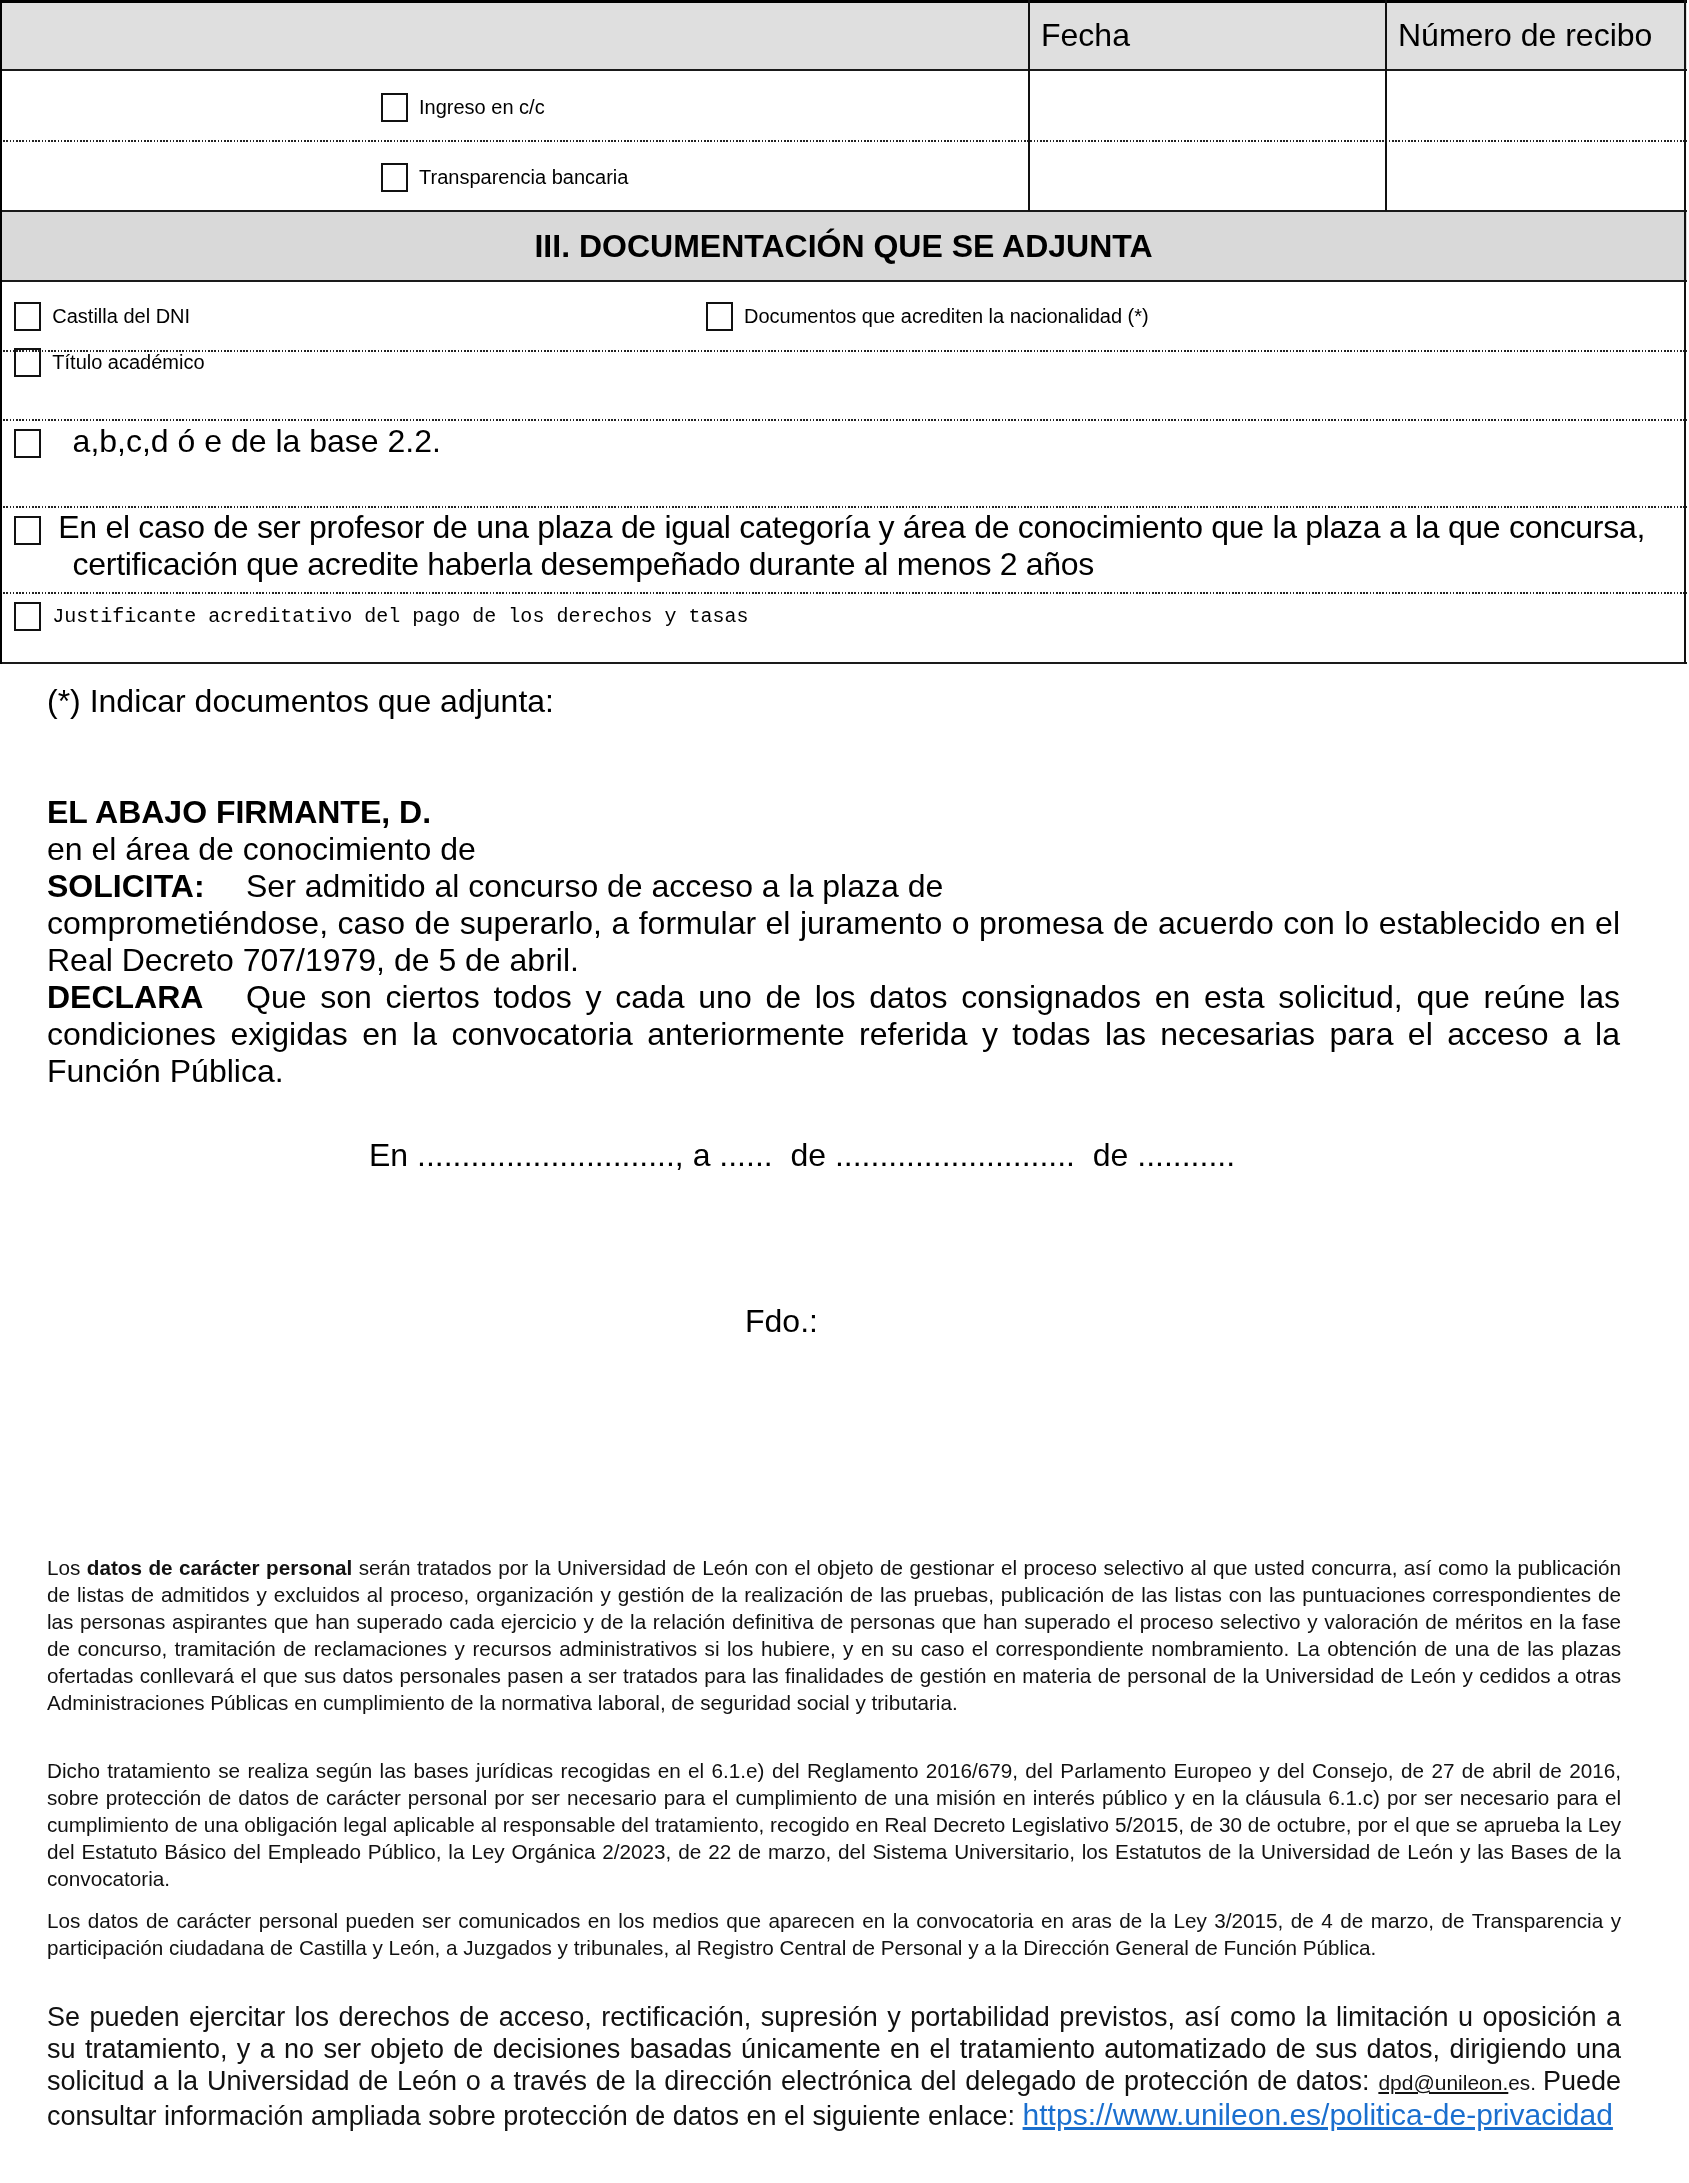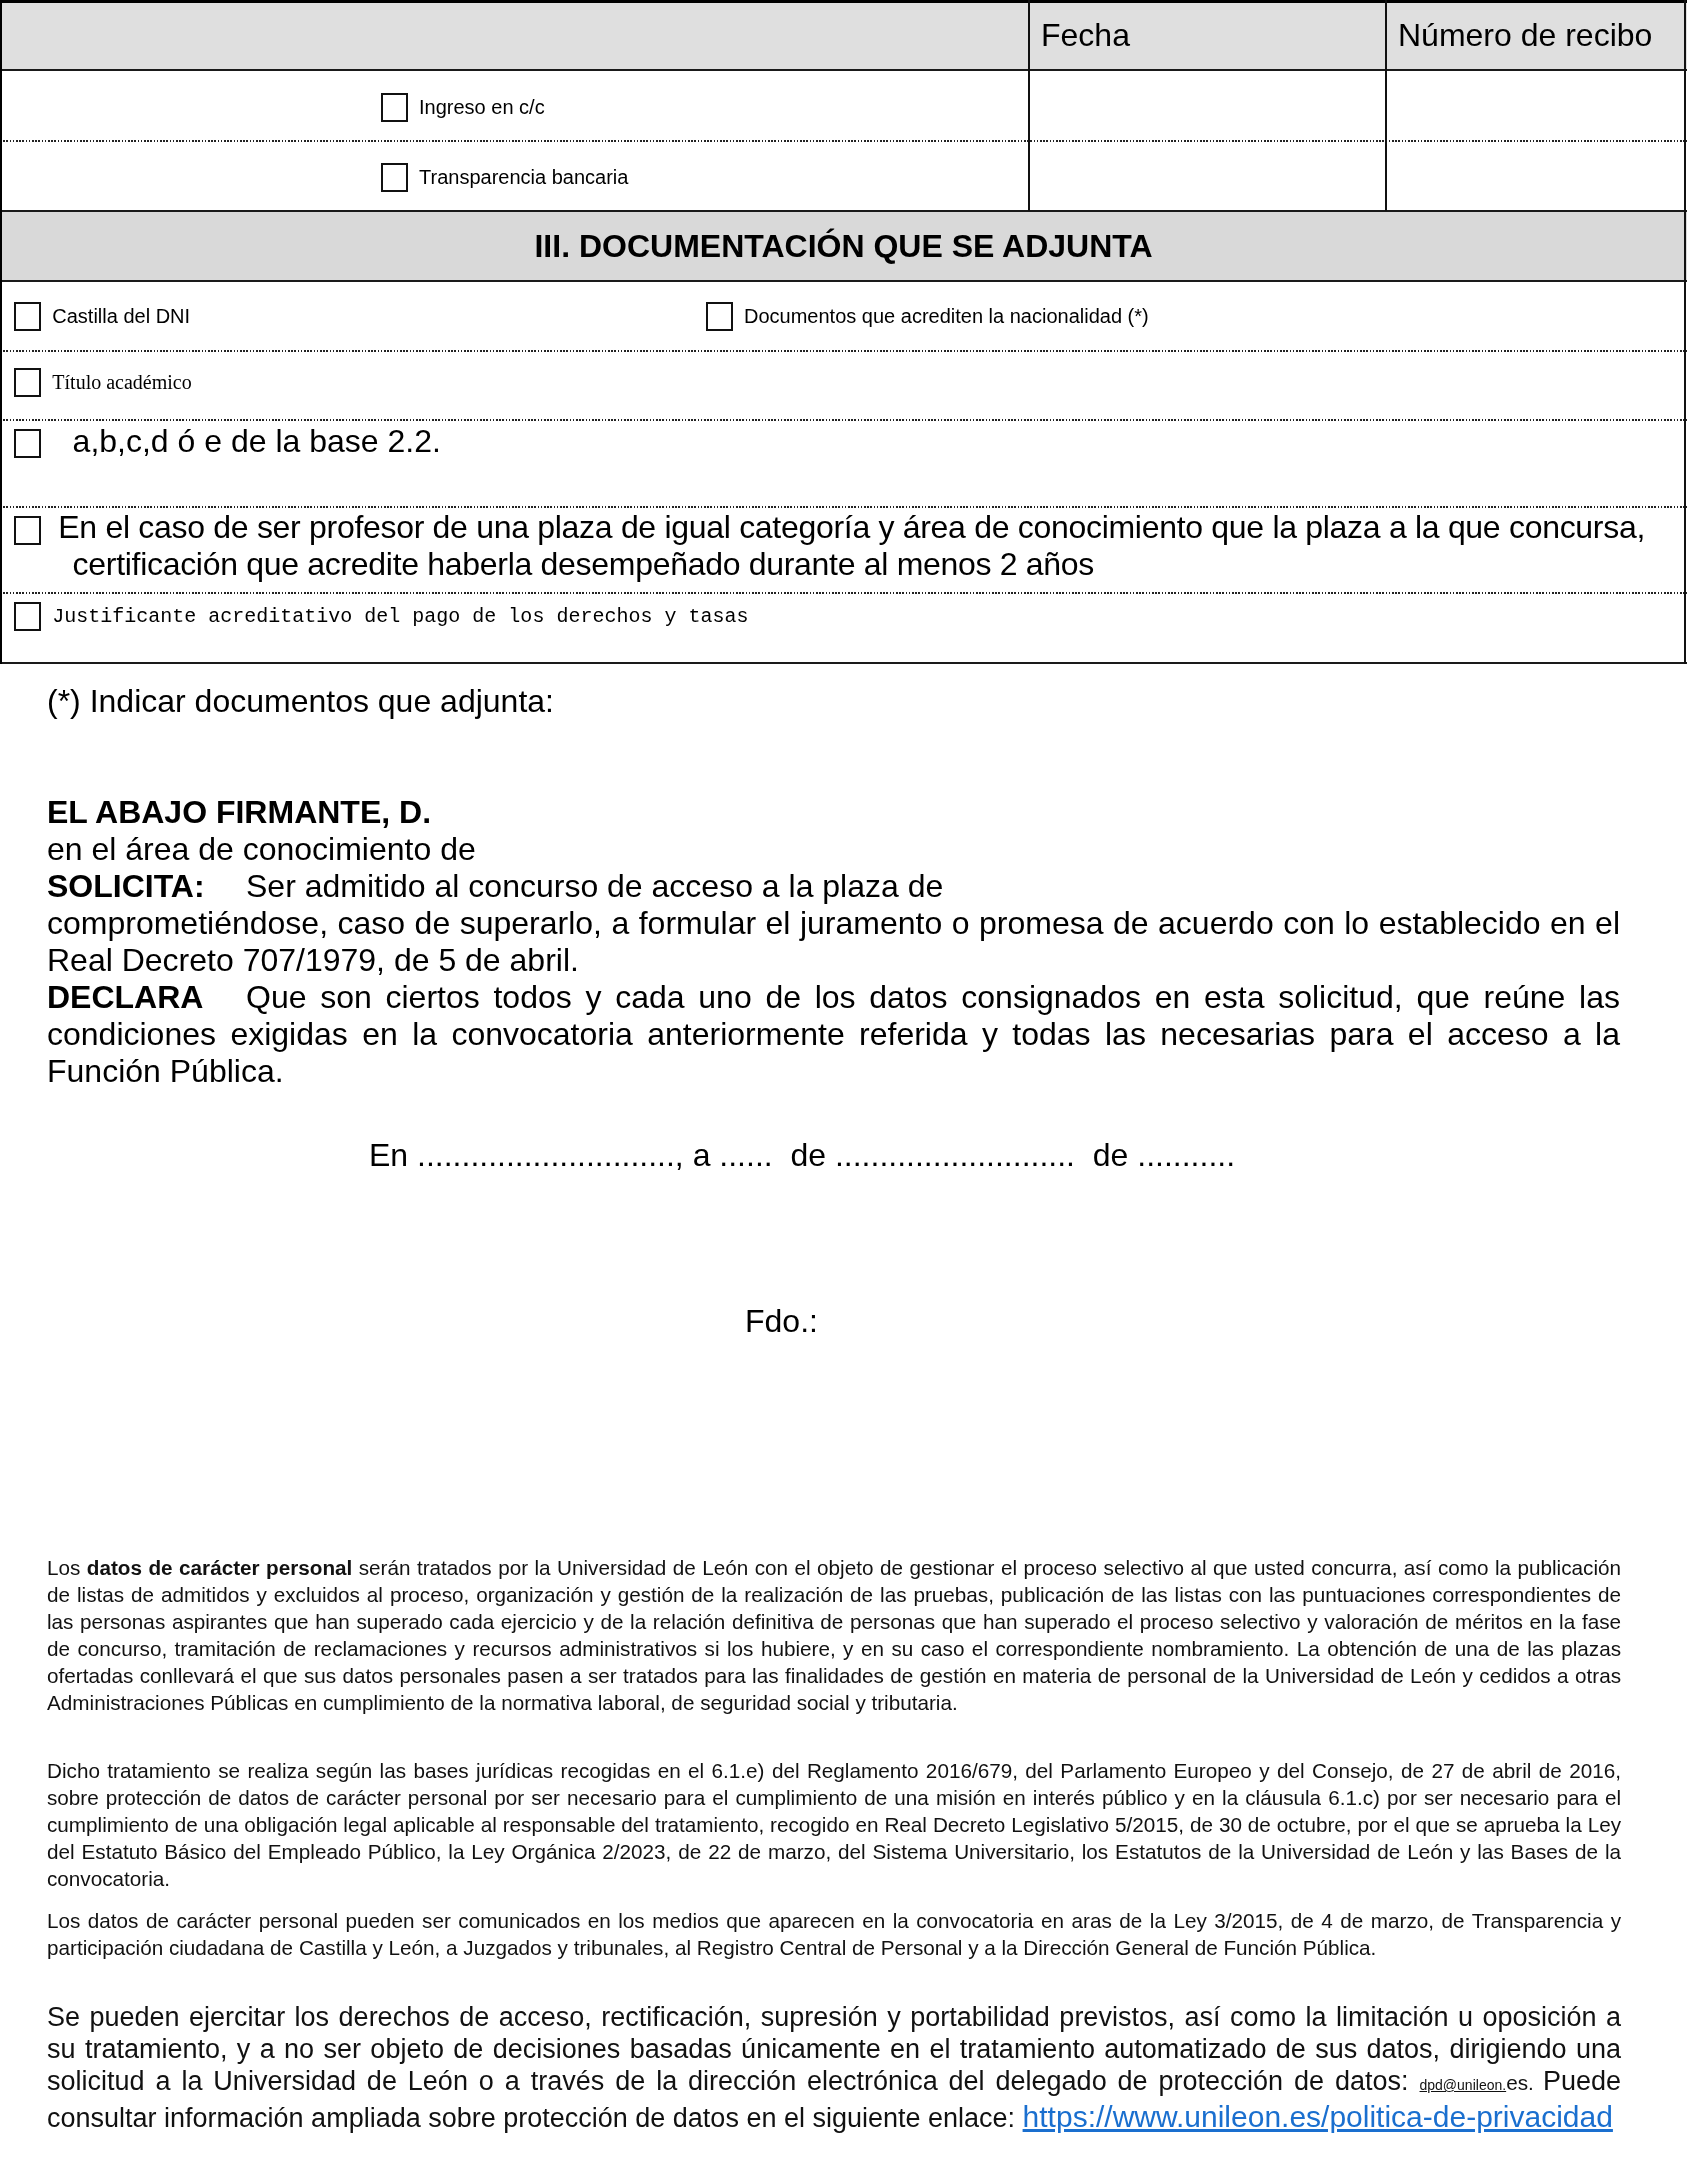--- a/index.html
+++ b/index.html
@@ -37,21 +37,21 @@
   .body40 { font-size: 32px; line-height: 37px; }
   .bold { font-weight: bold; }
   .justify { text-align: justify; text-align-last: left; }
   .tab { display: inline-block; width: 199px; }
 
   
   .priv { position: absolute; left: 47px; width: 1574px; font-size: 20.7px; line-height: 27px;
           text-align: justify; color: #111; }
   .priv-big { position: absolute; left: 47px; width: 1574px; font-size: 27px; line-height: 32px;
               text-align: justify; color: #111; }
-  .email { font-size: 14px; text-decoration: underline; }
+  .email { font-size: 21px; text-decoration: underline; }
   .link { color: #1a6fcf; text-decoration: underline; font-size: 30px; }
 </style>
 </head>
 <body>
 
 <div class="tbl">
 
   <div class="row hdr" style="top:0;height:70px;">
     <div class="cell txt40" style="left:1041px;top:16.7px;">Fecha</div>
     <div class="cell txt40" style="left:1398px;top:16.7px;">Número de recibo</div>
@@ -83,21 +83,21 @@
     <div class="opt" style="left:14.3px;top:17.5px;">
       <span class="cb"></span>
       <span class="opt-label">Castilla del DNI</span>
     </div>
     <div class="opt" style="left:706px;top:17.5px;">
       <span class="cb"></span>
       <span class="opt-label">Documentos que acrediten la nacionalidad (*)</span>
     </div>
   </div>
 
-  <div class="row" style="top:350px;height:69px;font-family:Liberation Serif, serif;">
+  <div class="row" style="top:330px;height:69px;">
     <div class="opt" style="left:14.3px;top:13.5px;">
       <span class="cb"></span>
       <span class="opt-label">Título académico</span>
     </div>
   </div>
 
   <div class="row" style="top:419px;height:87px;">
     <div class="multi" style="top:4px;">
       <span class="cb"></span>
       <div class="ml-text">

